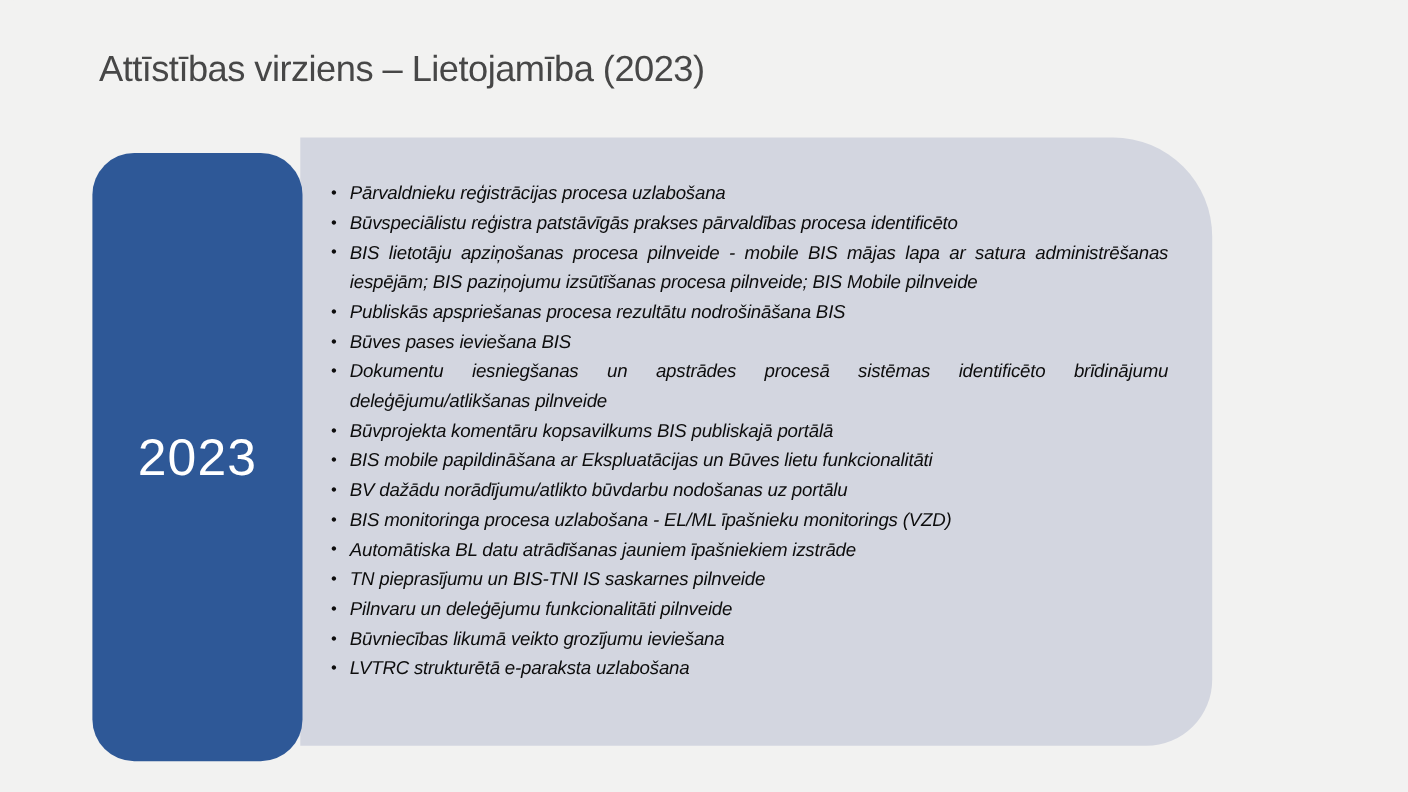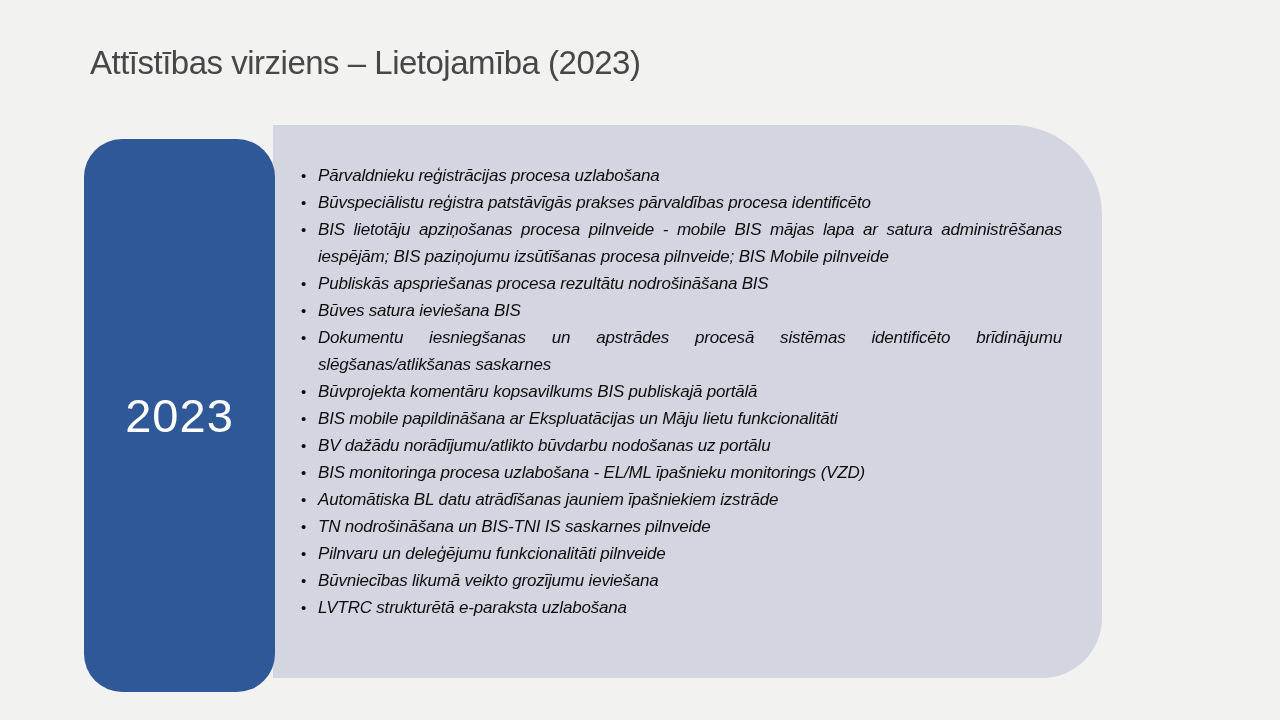--- a/index.html
+++ b/index.html
@@ -115,49 +115,49 @@
         <li>
           <span class="bullet-dot">•</span>
           <span class="bullet-text">BIS lietotāju apziņošanas procesa pilnveide - mobile BIS mājas lapa ar satura administrēšanas iespējām; BIS paziņojumu izsūtīšanas procesa pilnveide; BIS Mobile pilnveide</span>
         </li>
         <li>
           <span class="bullet-dot">•</span>
           <span class="bullet-text">Publiskās apspriešanas procesa rezultātu nodrošināšana BIS</span>
         </li>
         <li>
           <span class="bullet-dot">•</span>
-          <span class="bullet-text">Būves satura ieviešana BIS</span>
+          <span class="bullet-text">Būves pases ieviešana BIS</span>
         </li>
         <li>
           <span class="bullet-dot">•</span>
-          <span class="bullet-text">Dokumentu iesniegšanas un apstrādes procesā sistēmas identificēto brīdinājumu slēgšanas/atlikšanas saskarnes</span>
+          <span class="bullet-text">Dokumentu iesniegšanas un apstrādes procesā sistēmas identificēto brīdinājumu deleģējumu/atlikšanas pilnveide</span>
         </li>
         <li>
           <span class="bullet-dot">•</span>
           <span class="bullet-text">Būvprojekta komentāru kopsavilkums BIS publiskajā portālā</span>
         </li>
         <li>
           <span class="bullet-dot">•</span>
-          <span class="bullet-text">BIS mobile papildināšana ar Ekspluatācijas un Māju lietu funkcionalitāti</span>
+          <span class="bullet-text">BIS mobile papildināšana ar Ekspluatācijas un Būves lietu funkcionalitāti</span>
         </li>
         <li>
           <span class="bullet-dot">•</span>
           <span class="bullet-text">BV dažādu norādījumu/atlikto būvdarbu nodošanas uz portālu</span>
         </li>
         <li>
           <span class="bullet-dot">•</span>
           <span class="bullet-text">BIS monitoringa procesa uzlabošana - EL/ML īpašnieku monitorings (VZD)</span>
         </li>
         <li>
           <span class="bullet-dot">•</span>
           <span class="bullet-text">Automātiska BL datu atrādīšanas jauniem īpašniekiem izstrāde</span>
         </li>
         <li>
           <span class="bullet-dot">•</span>
-          <span class="bullet-text">TN nodrošināšana un BIS-TNI IS saskarnes pilnveide</span>
+          <span class="bullet-text">TN pieprasījumu un BIS-TNI IS saskarnes pilnveide</span>
         </li>
         <li>
           <span class="bullet-dot">•</span>
           <span class="bullet-text">Pilnvaru un deleģējumu funkcionalitāti pilnveide</span>
         </li>
         <li>
           <span class="bullet-dot">•</span>
           <span class="bullet-text">Būvniecības likumā veikto grozījumu ieviešana</span>
         </li>
         <li>

